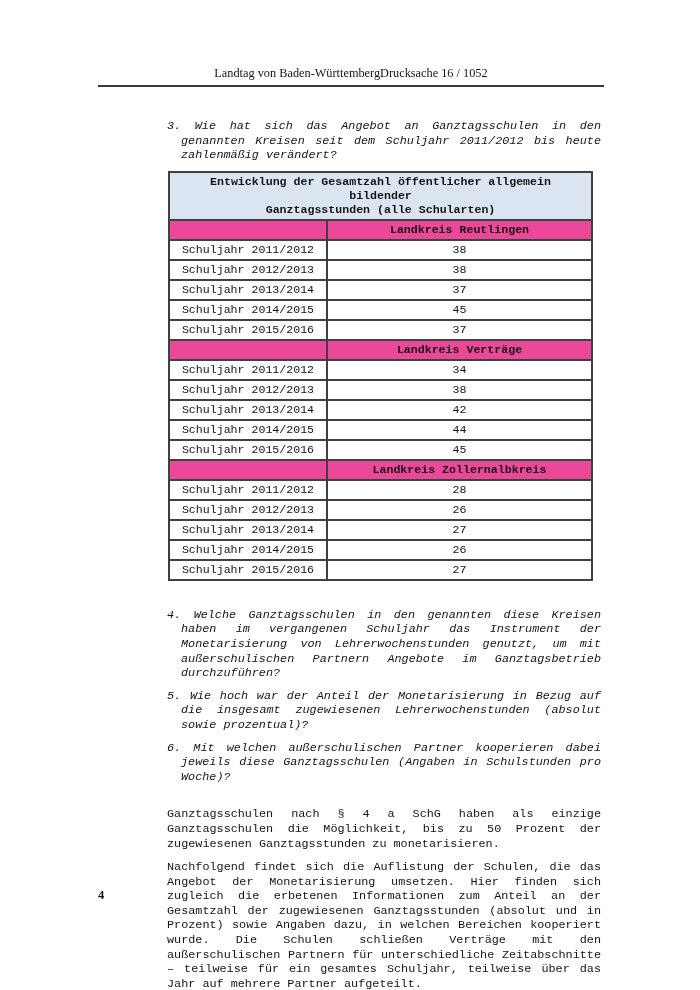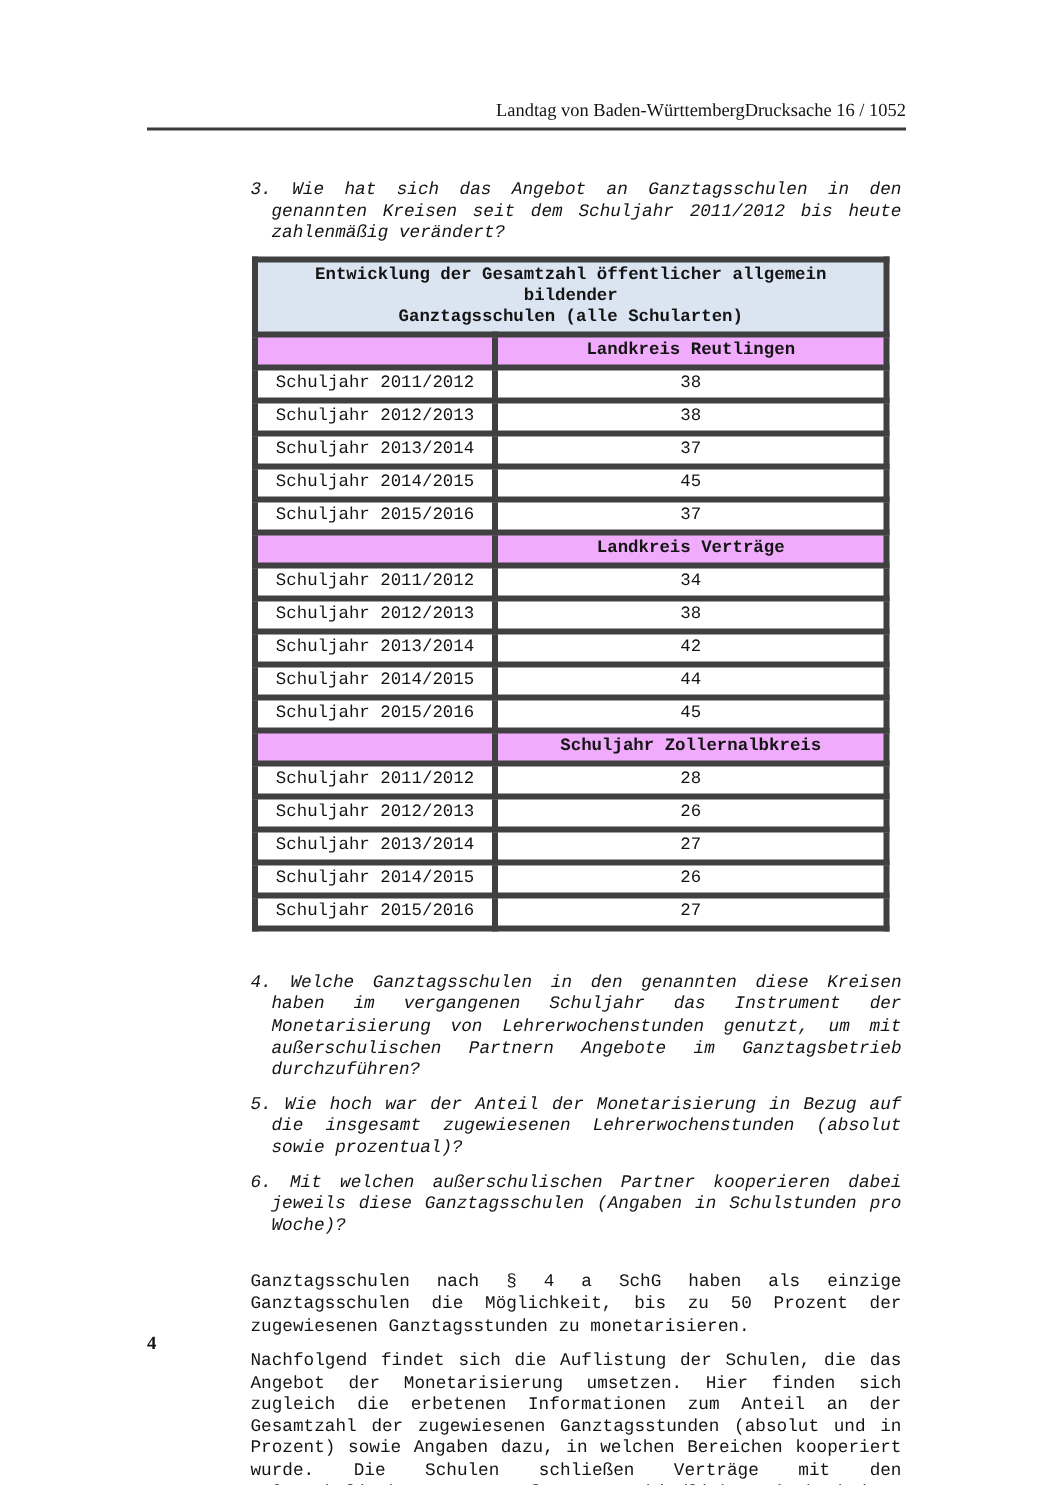--- a/index.html
+++ b/index.html
@@ -13,21 +13,21 @@
     overflow: hidden;
   }
 
   
   .doc-header {
     position: absolute;
     left: 98px;
     top: 66px;
     width: 506px;
     display: flex;
-    justify-content: flex-end;
+    justify-content: center;
     font-size: 12.3px;
     line-height: 14px;
     border-bottom: 2px solid #3a3a3a;
     padding-bottom: 5px;
   }
 
   
   .content {
     position: absolute;
     left: 167px;
@@ -49,36 +49,36 @@
   }
   .intro { margin: 0 0 14px 0; }
 
   table.data {
     border-collapse: collapse;
     width: 425px;
     margin: 0 0 27px 1px;
     border: 2px solid #4a4a4a;
   }
   .data td, .data th {
-    border: 4px solid #404040;
+    border: 2px solid #404040;
     font-size: 11.6px;
     line-height: 14px;
     padding: 2px 4px;
     text-align: center;
     vertical-align: middle;
     font-weight: normal;
   }
   .data .title-cell {
     background: #dbe5f1;
     font-weight: bold;
     padding: 2px 6px;
   }
   .title-line { display: block; }
   .data .label-col { width: 148px; }
-  .data tr.section-row td { background: #f0abfc; }
+  .data tr.section-row td { background: #ec4899; }
   .data td.section-heading { font-weight: bold; }
 
   .para { margin: 0 0 9px 0; }
   .para-first { margin-top: 23px; }
 
   .page-number {
     position: absolute;
     left: 98px;
     top: 888px;
     font-size: 12.5px;
@@ -98,21 +98,21 @@
   <div class="content">
 
     <p class="question"><span>3.</span> <span>Wie hat sich das Angebot an Ganztagsschulen in den genannten Kreisen seit dem Schuljahr 2011/2012 bis heute zahlenmäßig verändert?</span></p>
 
 
     <table class="data">
       <thead>
         <tr>
           <th class="title-cell" colspan="2">
             <span class="title-line">Entwicklung der Gesamtzahl öffentlicher allgemein bildender</span>
-            <span class="title-line">Ganztagsschulen (alle Schularten)</span>
+            <span class="title-line">Ganztagsstunden (alle Schularten)</span>
           </th>
         </tr>
       </thead>
       <tbody>
           <tr class="section-row">
             <td class="label-col"></td>
             <td class="section-heading">Landkreis Reutlingen</td>
           </tr>
           <tr>
             <td class="label-col">Schuljahr 2011/2012</td>
@@ -153,21 +153,21 @@
           <tr>
             <td class="label-col">Schuljahr 2014/2015</td>
             <td>44</td>
           </tr>
           <tr>
             <td class="label-col">Schuljahr 2015/2016</td>
             <td>45</td>
           </tr>
           <tr class="section-row">
             <td class="label-col"></td>
-            <td class="section-heading">Schuljahr Zollernalbkreis</td>
+            <td class="section-heading">Landkreis Zollernalbkreis</td>
           </tr>
           <tr>
             <td class="label-col">Schuljahr 2011/2012</td>
             <td>28</td>
           </tr>
           <tr>
             <td class="label-col">Schuljahr 2012/2013</td>
             <td>26</td>
           </tr>
           <tr>

